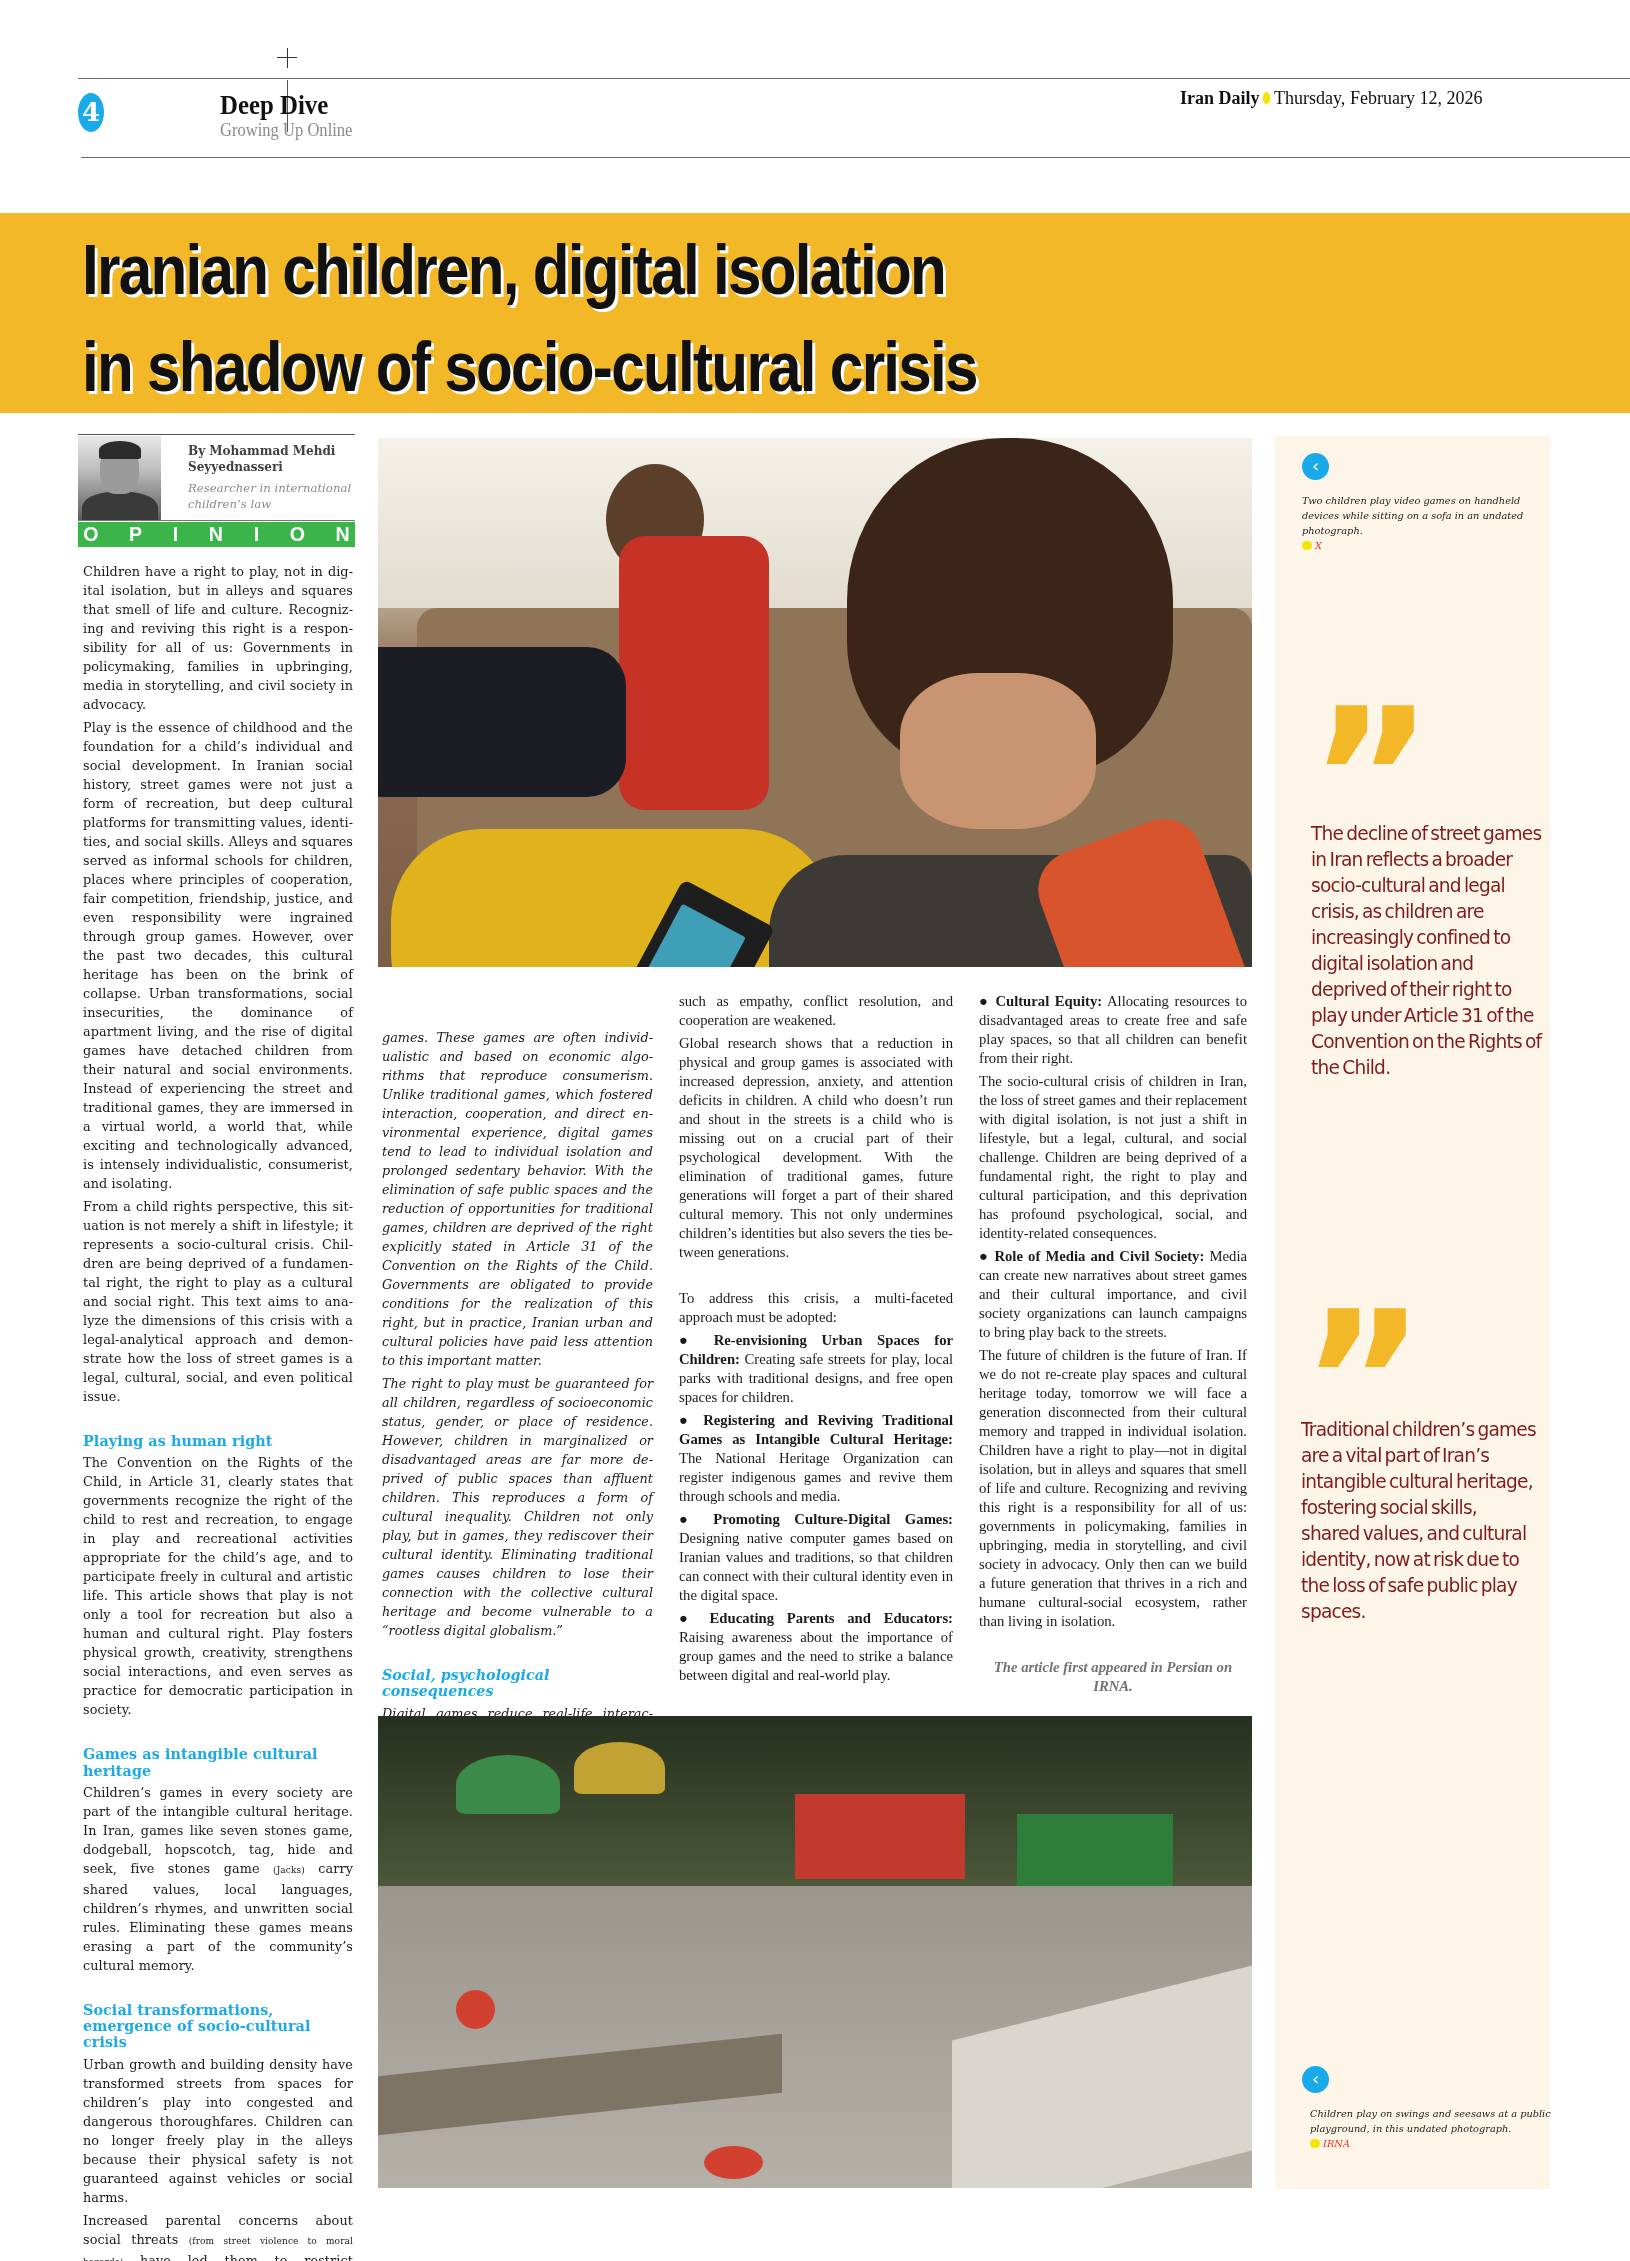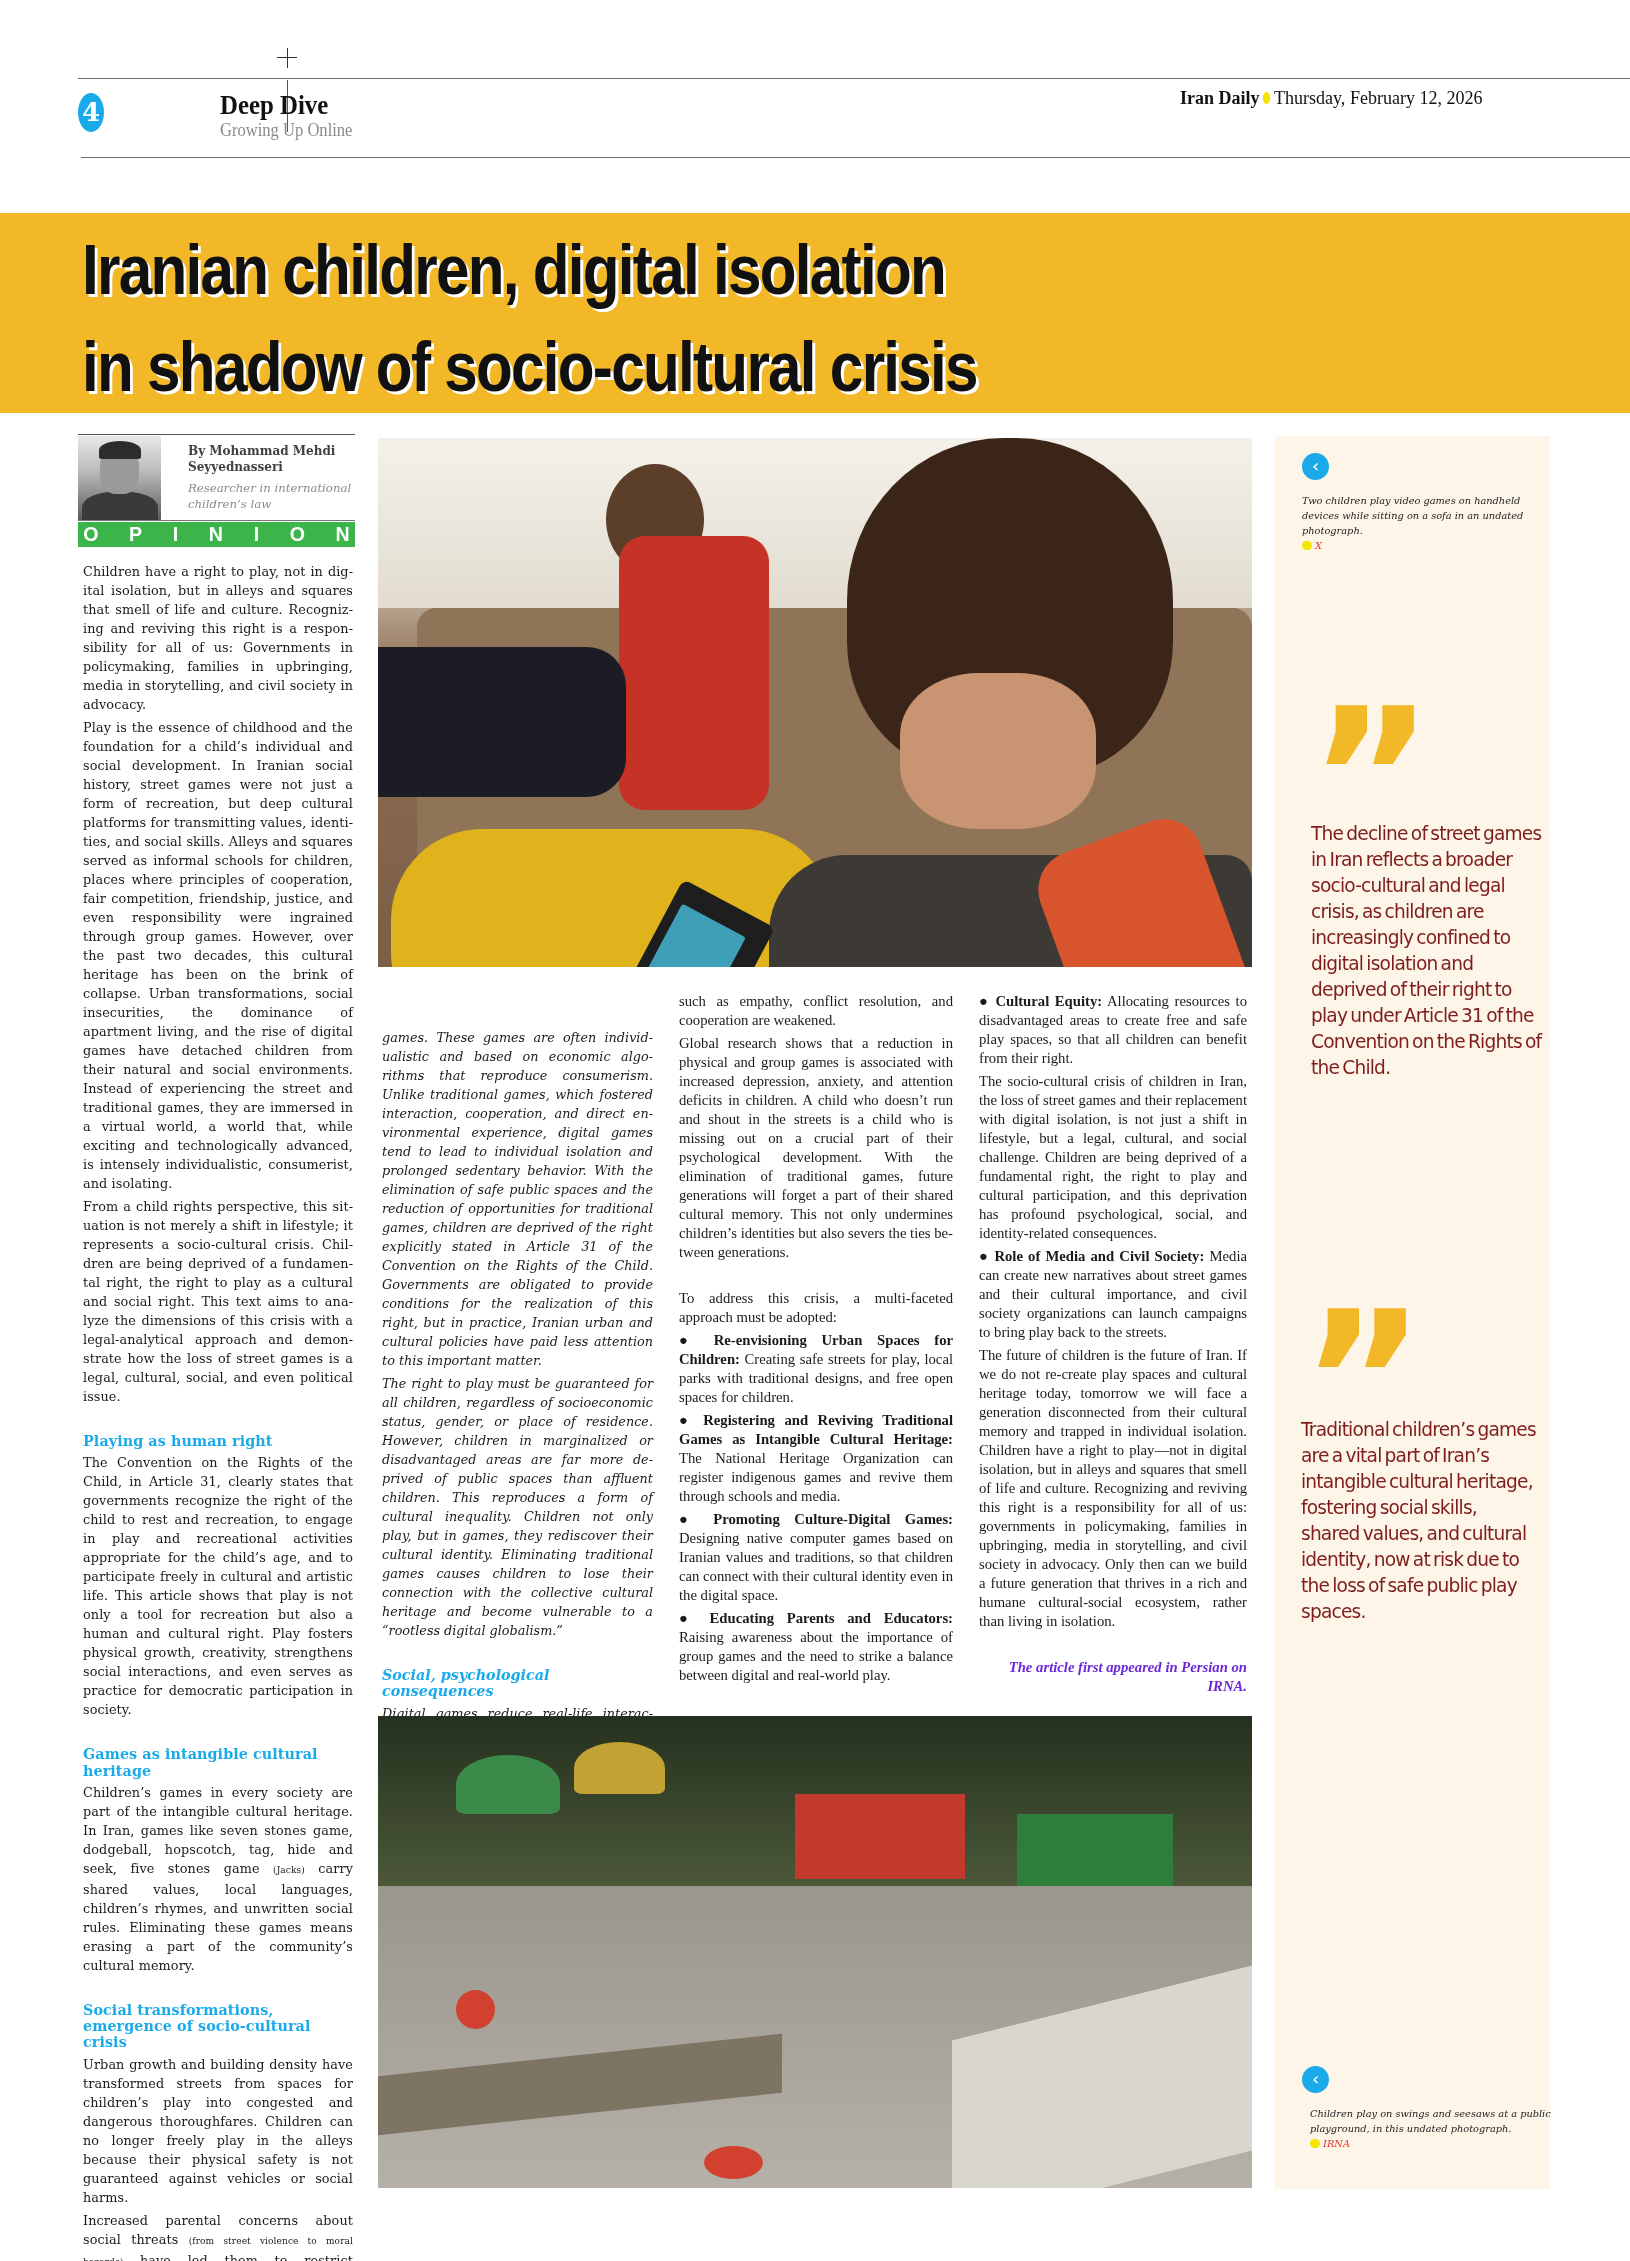--- a/index.html
+++ b/index.html
@@ -43,21 +43,21 @@
   .col { position: absolute; font-size: 14px; line-height: 19px; color: #1a1a1a; text-align: justify; hyphens: manual; }
   .col p { margin: 4px; }
   .col1 { left: 79px; top: 558px; width: 278px; font-family: "DejaVu Serif", serif; font-size: 12.8px; letter-spacing: 0.1px; }
   .col2 { left: 378px; top: 1024px; width: 279px; font-family: "DejaVu Serif", serif; font-size: 12.8px; font-style: italic; }
   .col3 { left: 675px; top: 988px; width: 282px; font-family: "Liberation Serif", serif; font-size: 14.7px; }
   .col4 { left: 975px; top: 988px; width: 276px; font-family: "Liberation Serif", serif; font-size: 14.7px; }
   .subhead { font-family: "DejaVu Serif", serif; font-weight: bold; color: #1aaaea; font-size: 14.3px; line-height: 16.3px; text-align: left; }
   .gap { height: 19px; }
   .small-inline { font-size: 9px; }
   .bullet-title { font-weight: bold; }
-  .credit-line { font-style: italic; font-weight: bold; color: #6d28d9; text-align: right; }
+  .credit-line { font-style: italic; font-weight: bold; color: #737373; text-align: center; }
 
   
   .photo1 { left: 378px; top: 438px; width: 874px; height: 529px; overflow: hidden;
     background: linear-gradient(180deg, #ece8de 0%, #dcd3c2 20%, #8c6d52 45%, #7a5e46 100%); }
   .photo2 { left: 378px; top: 1716px; width: 874px; height: 472px; overflow: hidden;
     background: linear-gradient(180deg, #2f3a26 0%, #4f5a3a 25%, #8c8a82 50%, #a8a49c 75%, #6d6a66 100%); }
   .ph { position: absolute; }
 
   
   .sidebar { left: 1275px; top: 436px; width: 275px; height: 1753px; background: #fdf5e7; }

